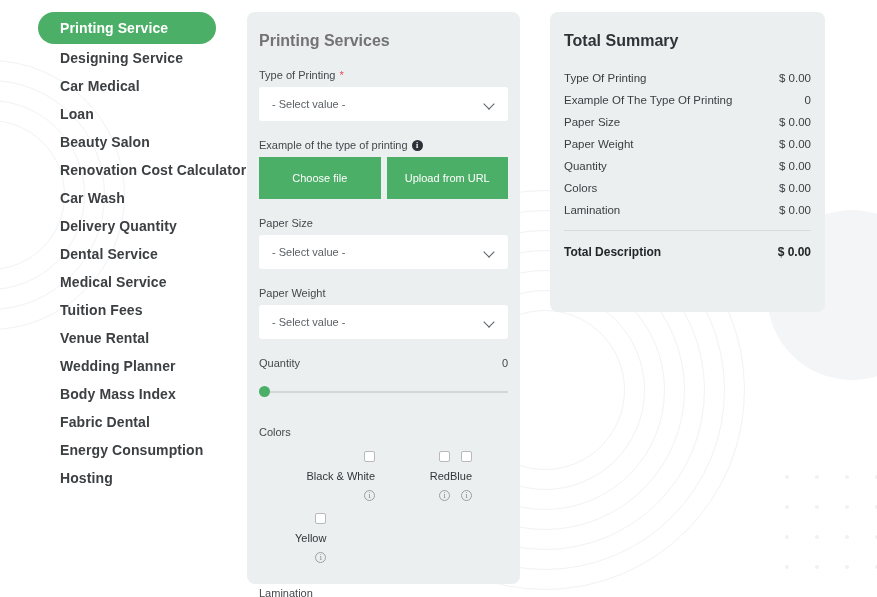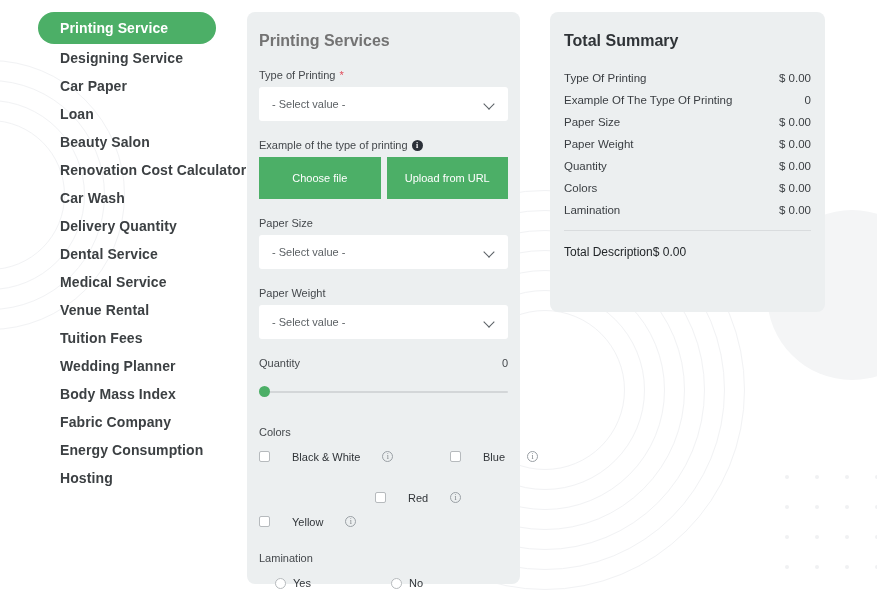--- a/index.html
+++ b/index.html
@@ -83,21 +83,21 @@
   .slider-track {
     position: absolute; top: 5px; left: 0; right: 0; height: 2px;
     background: #d3d6d8; border-radius: 2px;
   }
   .slider-thumb {
     position: absolute; top: 0; left: 0; width: 11px; height: 11px;
     border-radius: 50%; background: #4caf67;
   }
   .group-label { font-size: 11px; color: #44484c; margin-bottom: 13px; }
   .cb-row { display: flex; margin-bottom: 12px; }
-  .cb-item { display: flex; align-items: flex-start; gap: 22px; cursor: pointer; }
+  .cb-item { display: flex; align-items: flex-end; gap: 8px; cursor: pointer; flex-direction: column; }
   .cb-box {
     width: 11px; height: 11px; border: 1px solid #b6babd;
     background: #fff; border-radius: 2px; flex: none;
   }
   .cb-text { font-size: 11px; color: #303438; white-space: nowrap; }
   .info-o {
     width: 11px; height: 11px; border-radius: 50%;
     border: 1px solid #9aa0a5; color: #7d8387;
     font-size: 8px; line-height: 9px; text-align: center;
     font-family: "Liberation Serif", serif; flex: none; cursor: pointer;
@@ -124,22 +124,22 @@
   }
   .summary-title {
     font-size: 16px; font-weight: bold; color: #2f3337; margin-bottom: 22px;
   }
   .sum-row {
     display: flex; justify-content: space-between; align-items: baseline;
     font-size: 11.5px; color: #3a3e42; margin-bottom: 10px;
   }
   .sum-div { height: 1px; background: #d9dcde; margin: 14px 0 14px 0; }
   .sum-total {
-    display: flex; align-items: baseline;
-    font-size: 12px; font-weight: normal; color: #222629;
+    display: flex; justify-content: space-between; align-items: baseline;
+    font-size: 12px; font-weight: bold; color: #222629;
   }
 </style>
 </head>
 <body>
 
 <div id="root">
 
   <div class="bg-layer">
     <div class="rings" style="left:465px;top:310px;width:160px;height:160px;"></div>
     <div class="rings" style="left:445px;top:290px;width:200px;height:200px;"></div>
@@ -174,21 +174,21 @@
   </div>
 
   <nav class="sidebar">
     <div class="nav-item active">
       <span>Printing Service</span>
     </div>
     <div class="nav-item">
       <span>Designing Service</span>
     </div>
     <div class="nav-item">
-      <span>Car Paper</span>
+      <span>Car Medical</span>
     </div>
     <div class="nav-item">
       <span>Loan</span>
     </div>
     <div class="nav-item">
       <span>Beauty Salon</span>
     </div>
     <div class="nav-item">
       <span>Renovation Cost Calculator</span>
     </div>
@@ -198,33 +198,33 @@
     <div class="nav-item">
       <span>Delivery Quantity</span>
     </div>
     <div class="nav-item">
       <span>Dental Service</span>
     </div>
     <div class="nav-item">
       <span>Medical Service</span>
     </div>
     <div class="nav-item">
+      <span>Tuition Fees</span>
+    </div>
+    <div class="nav-item">
       <span>Venue Rental</span>
     </div>
     <div class="nav-item">
-      <span>Tuition Fees</span>
-    </div>
-    <div class="nav-item">
       <span>Wedding Planner</span>
     </div>
     <div class="nav-item">
       <span>Body Mass Index</span>
     </div>
     <div class="nav-item">
-      <span>Fabric Company</span>
+      <span>Fabric Dental</span>
     </div>
     <div class="nav-item">
       <span>Energy Consumption</span>
     </div>
     <div class="nav-item">
       <span>Hosting</span>
     </div>
   </nav>
 
   <section class="form-card">
@@ -273,32 +273,32 @@
       <div class="slider-thumb"></div>
     </div>
 
     <div class="group-label">Colors</div>
     <div class="cb-row">
       <div class="cb-item" style="width:116px;">
         <span class="cb-box"></span>
         <span class="cb-text">Black &amp; White</span>
         <span class="info-o">i</span>
       </div>
-      <div class="cb-item" style="width:75px;margin-top:41px;">
+      <div class="cb-item" style="width:75px;">
         <span class="cb-box"></span>
         <span class="cb-text">Red</span>
         <span class="info-o">i</span>
       </div>
       <div class="cb-item">
         <span class="cb-box"></span>
         <span class="cb-text">Blue</span>
         <span class="info-o">i</span>
       </div>
     </div>
-    <div class="cb-row" style="margin-bottom:24px;">
+    <div class="cb-row" style="margin-bottom:24px;margin-left:36px;">
       <div class="cb-item">
         <span class="cb-box"></span>
         <span class="cb-text">Yellow</span>
         <span class="info-o">i</span>
       </div>
     </div>
 
     <div class="group-label">Lamination</div>
     <div class="radio-row">
       <div class="rd-item" style="width:132px;padding-left:16px;">

